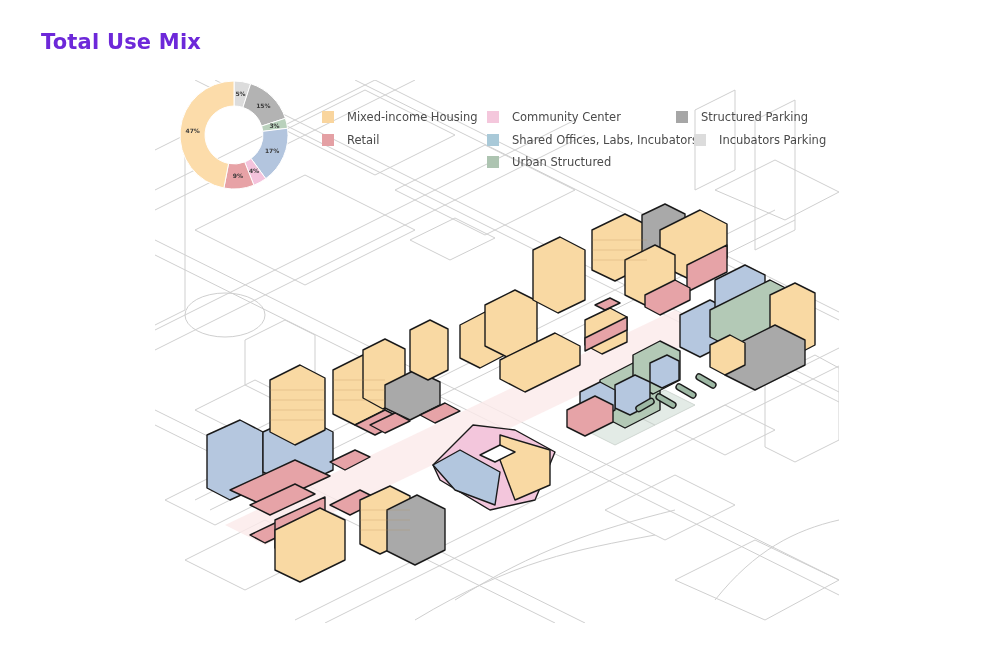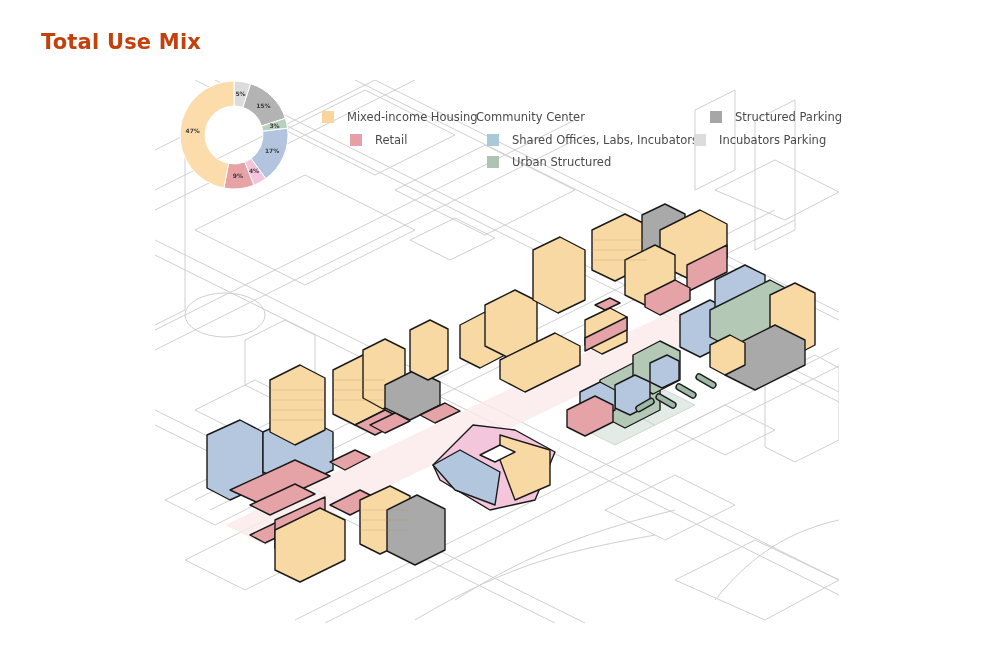--- a/index.html
+++ b/index.html
@@ -1,17 +1,17 @@
 <!DOCTYPE html>
 <html><head>
 <meta charset="utf-8">
 <style>
   html, body { margin: 0; padding: 0; background: #ffffff; }
   body { width: 1000px; height: 647px; position: relative; overflow: hidden; font-family: "Liberation Sans", "DejaVu Sans", sans-serif; }
-  .title { position: absolute; left: 41px; top: 30px; font-size: 21px; font-weight: bold; color: #c2410c; letter-spacing: 0.2px; font-family: "DejaVu Sans", sans-serif; }
+  .title { position: absolute; left: 41px; top: 30px; font-size: 21px; font-weight: bold; color: #6d28d9; letter-spacing: 0.2px; font-family: "DejaVu Sans", sans-serif; }
   .map { position: absolute; left: 155px; top: 80px; width: 684px; height: 543px; overflow: hidden; }
   .map svg { display: block; }
   .donut { position: absolute; left: 177px; top: 80px; width: 114px; height: 110px; }
   .legend { position: absolute; left: 0; top: 0; width: 1000px; height: 200px; pointer-events: none; }
   .lg-item { position: absolute; display: flex; align-items: center; height: 14px; pointer-events: auto; }
   .lg-swatch { width: 12px; height: 12px; margin-right: 13px; }
   .lg-label { font-size: 11.5px; color: #4a4a4a; white-space: nowrap; font-family: "DejaVu Sans", sans-serif; }
   .pct { font-size: 6px; font-weight: bold; fill: #3a3a3a; font-family: "DejaVu Sans", sans-serif; }
 </style>
 </head>
@@ -170,37 +170,37 @@
       <path d="M46.88140901237086 108.04351153934918 A54 54 0 0 1 56.99999999999999 1 L56.99999999999999 26 A29 29 0 0 0 51.565941877013984 83.48633027113198 Z" fill="#fcdcaa" stroke="#ffffff" stroke-width="1"></path>
       <text x="15.684178468972178" y="53.09450499728168" text-anchor="middle" class="pct">47%</text>
     </svg>
 </div>
 
 <div class="legend">
   <div class="lg-item" style="left:322px; top:110px;justify-content:space-between;">
     <span class="lg-swatch" style="background:#f9d59e"></span>
     <span class="lg-label">Mixed-income Housing</span>
   </div>
-  <div class="lg-item" style="left:322px; top:133px;margin-left:28px;">
+  <div class="lg-item" style="left:322px; top:133px;">
     <span class="lg-swatch" style="background:#e4a0a4"></span>
     <span class="lg-label">Retail</span>
   </div>
-  <div class="lg-item" style="left:476px; top:110px;flex-direction:column;">
+  <div class="lg-item" style="left:487px; top:110px;">
     <span class="lg-swatch" style="background:#f4c7dc"></span>
     <span class="lg-label">Community  Center</span>
   </div>
   <div class="lg-item" style="left:487px; top:133px;">
     <span class="lg-swatch" style="background:#a9c9d8"></span>
     <span class="lg-label">Shared Offices, Labs, Incubators</span>
   </div>
   <div class="lg-item" style="left:487px; top:155px;">
     <span class="lg-swatch" style="background:#adc4b1"></span>
     <span class="lg-label">Urban Structured</span>
   </div>
-  <div class="lg-item" style="left:710px; top:110px;">
+  <div class="lg-item" style="left:676px; top:110px;">
     <span class="lg-swatch" style="background:#a6a6a6"></span>
     <span class="lg-label">Structured Parking</span>
   </div>
   <div class="lg-item" style="left:694px; top:133px;">
     <span class="lg-swatch" style="background:#dcdcdc"></span>
     <span class="lg-label">Incubators Parking</span>
   </div>
 </div>
 
 </body></html>

